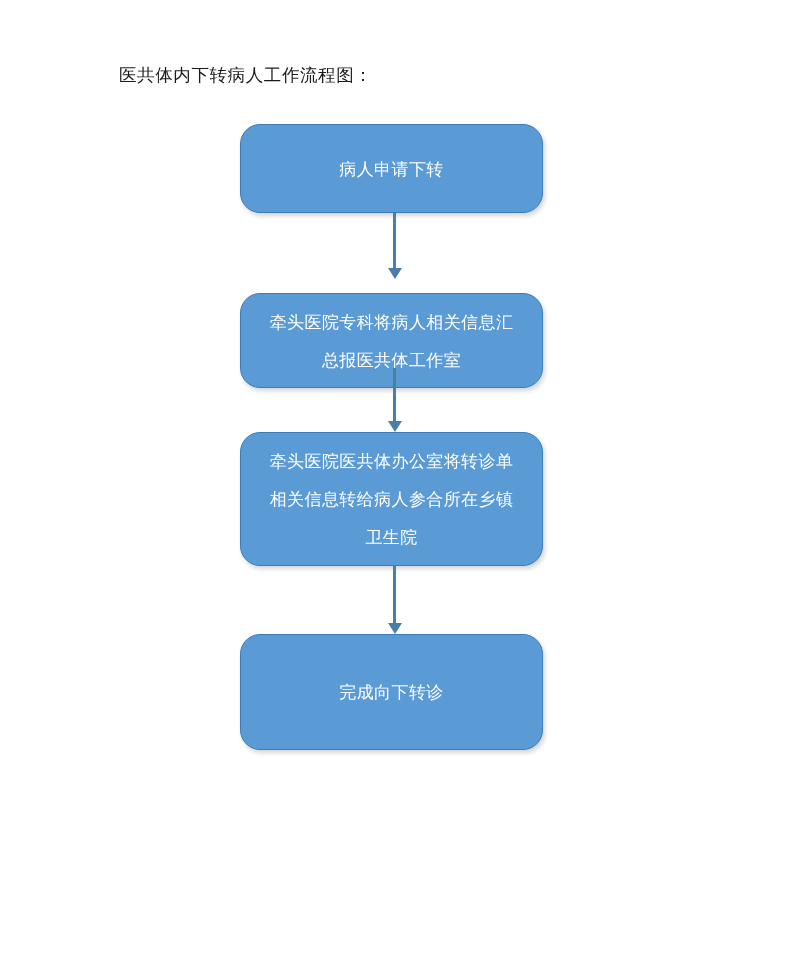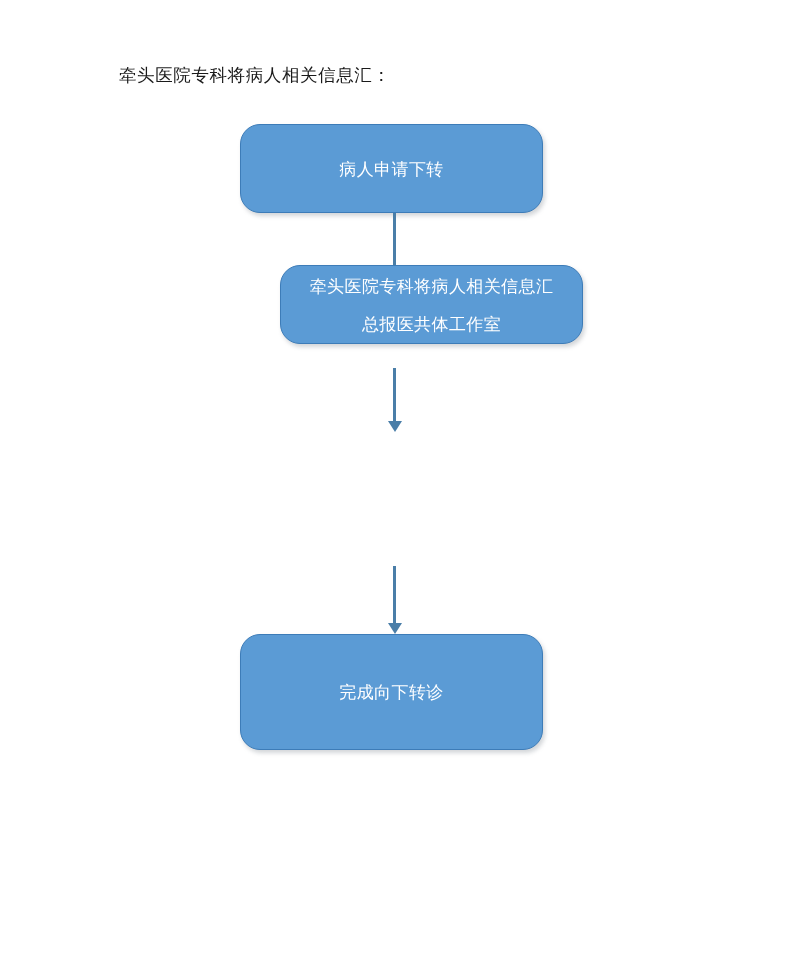--- a/index.html
+++ b/index.html
@@ -67,21 +67,21 @@
     box-sizing: border-box;
     color: #ffffff;
     font-family: "DejaVu Serif", "Liberation Serif", serif;
     font-size: 17px;
     line-height: 38px;
     letter-spacing: 0.4px;
     white-space: pre-line;
   }
 
   #box-0 { top: 124px;  height: 89px;  }
-  #box-1 { top: 265px;  height: 79px; margin-left: 40px;  }
+  #box-1 { top: 293px;  height: 95px;  }
   #box-2 { top: 432px;  height: 134px; }
   #box-3 { top: 634px;  height: 116px;  }
 
   
   .arrow {
     position: absolute;
     left: 388px;
     width: 14px;
   }
   .arrow .shaft {
@@ -107,21 +107,21 @@
   #arrow-1 { top: 368px; height: 64px; }
   #arrow-1 .shaft { height: 53px; }
   #arrow-2 { top: 566px; height: 68px; }
   #arrow-2 .shaft { height: 57px; }
 </style>
 </head>
 <body>
 
 <div id="page">
 
-  <div class="doc-title">牵头医院专科将病人相关信息汇：</div>
+  <div class="doc-title">医共体内下转病人工作流程图：</div>
 
   <div class="flow">
 
     <div class="flow-box" id="box-0">
       <span class="box-text">病人申请下转</span>
     </div>
 
     <div class="arrow" id="arrow-0">
       <div class="shaft"></div>
       <div class="head"></div>
@@ -130,20 +130,25 @@
     <div class="flow-box" id="box-1">
       <span class="box-text">牵头医院专科将病人相关信息汇
 总报医共体工作室</span>
     </div>
 
     <div class="arrow" id="arrow-1">
       <div class="shaft"></div>
       <div class="head"></div>
     </div>
 
+    <div class="flow-box" id="box-2">
+      <span class="box-text">牵头医院医共体办公室将转诊单
+相关信息转给病人参合所在乡镇
+卫生院</span>
+    </div>
 
     <div class="arrow" id="arrow-2">
       <div class="shaft"></div>
       <div class="head"></div>
     </div>
 
     <div class="flow-box" id="box-3">
       <span class="box-text">完成向下转诊</span>
     </div>
 

